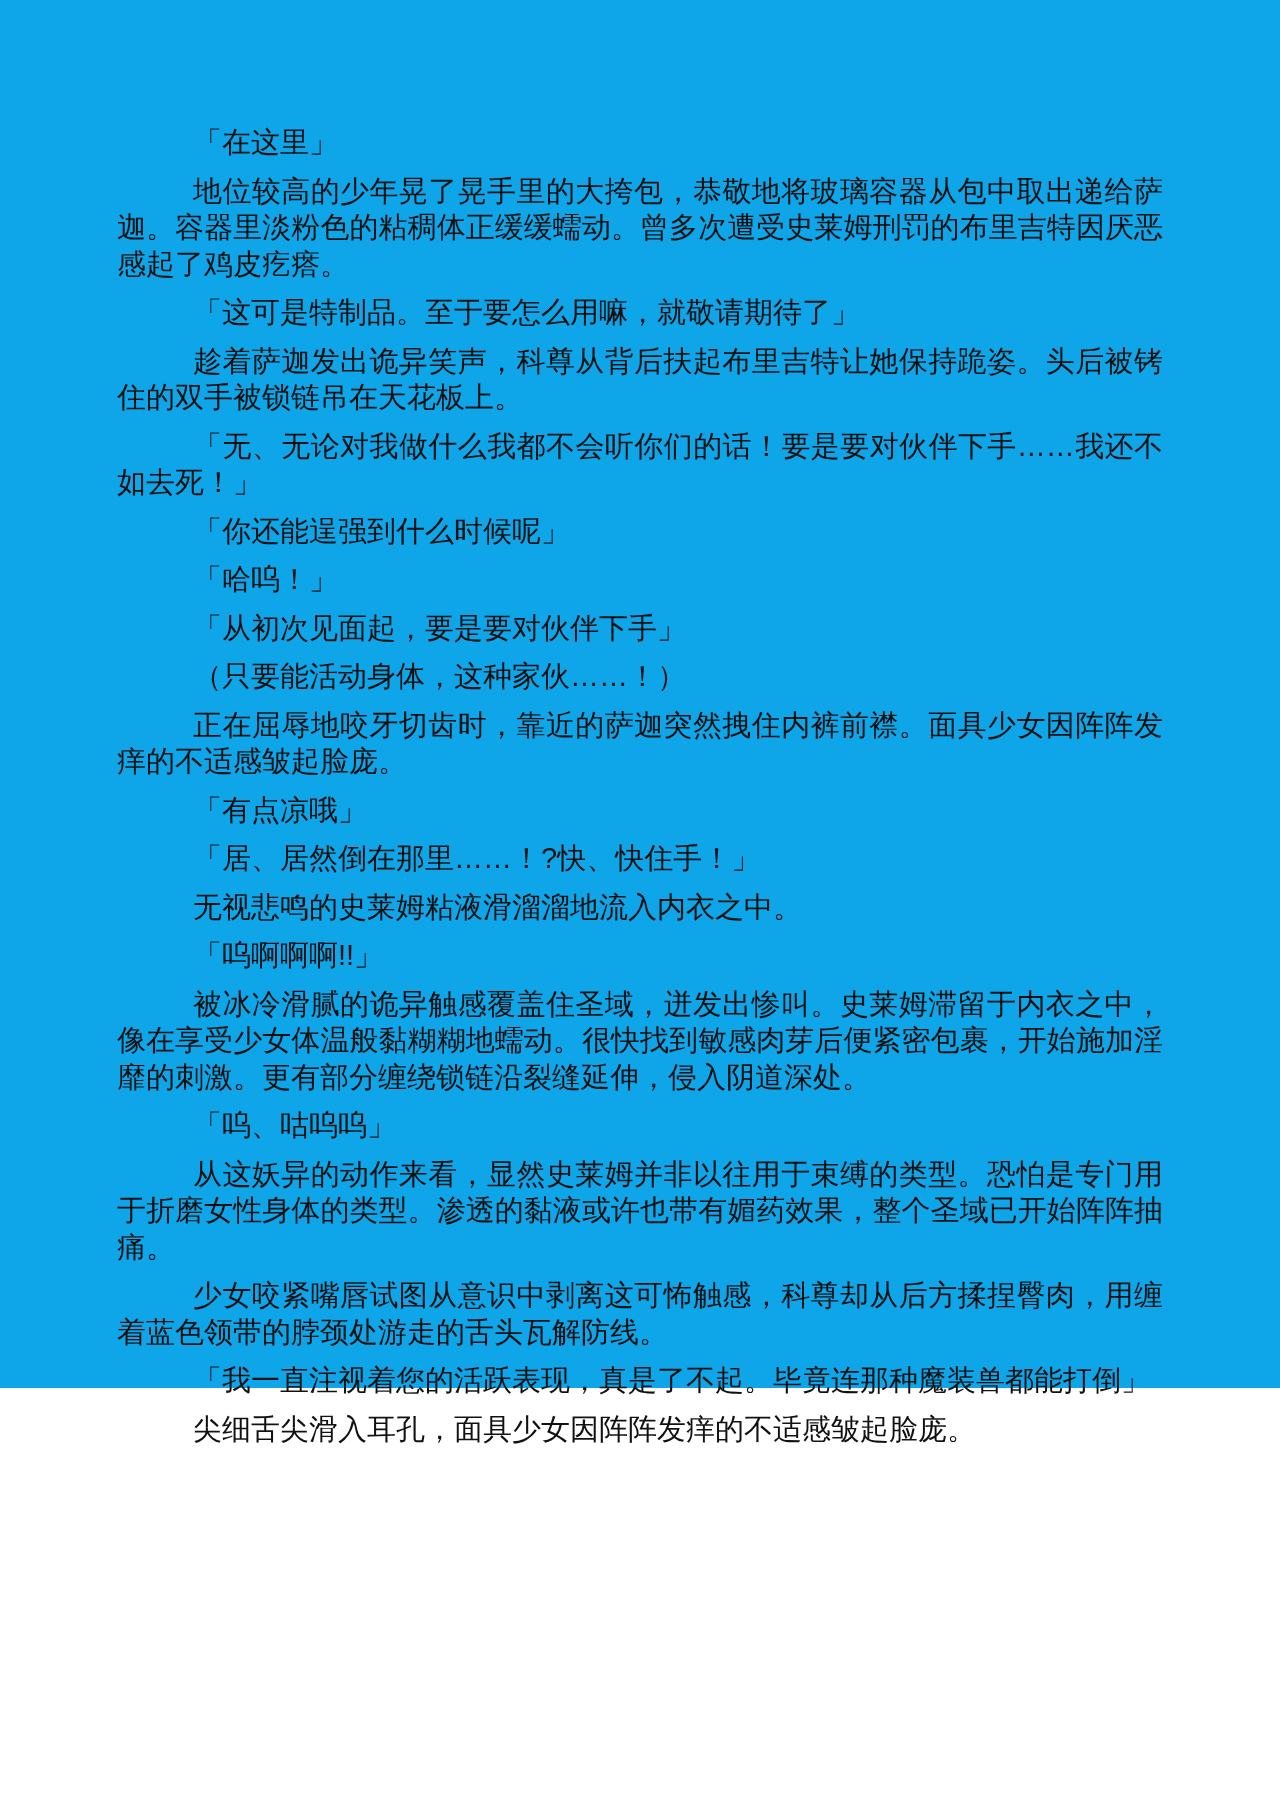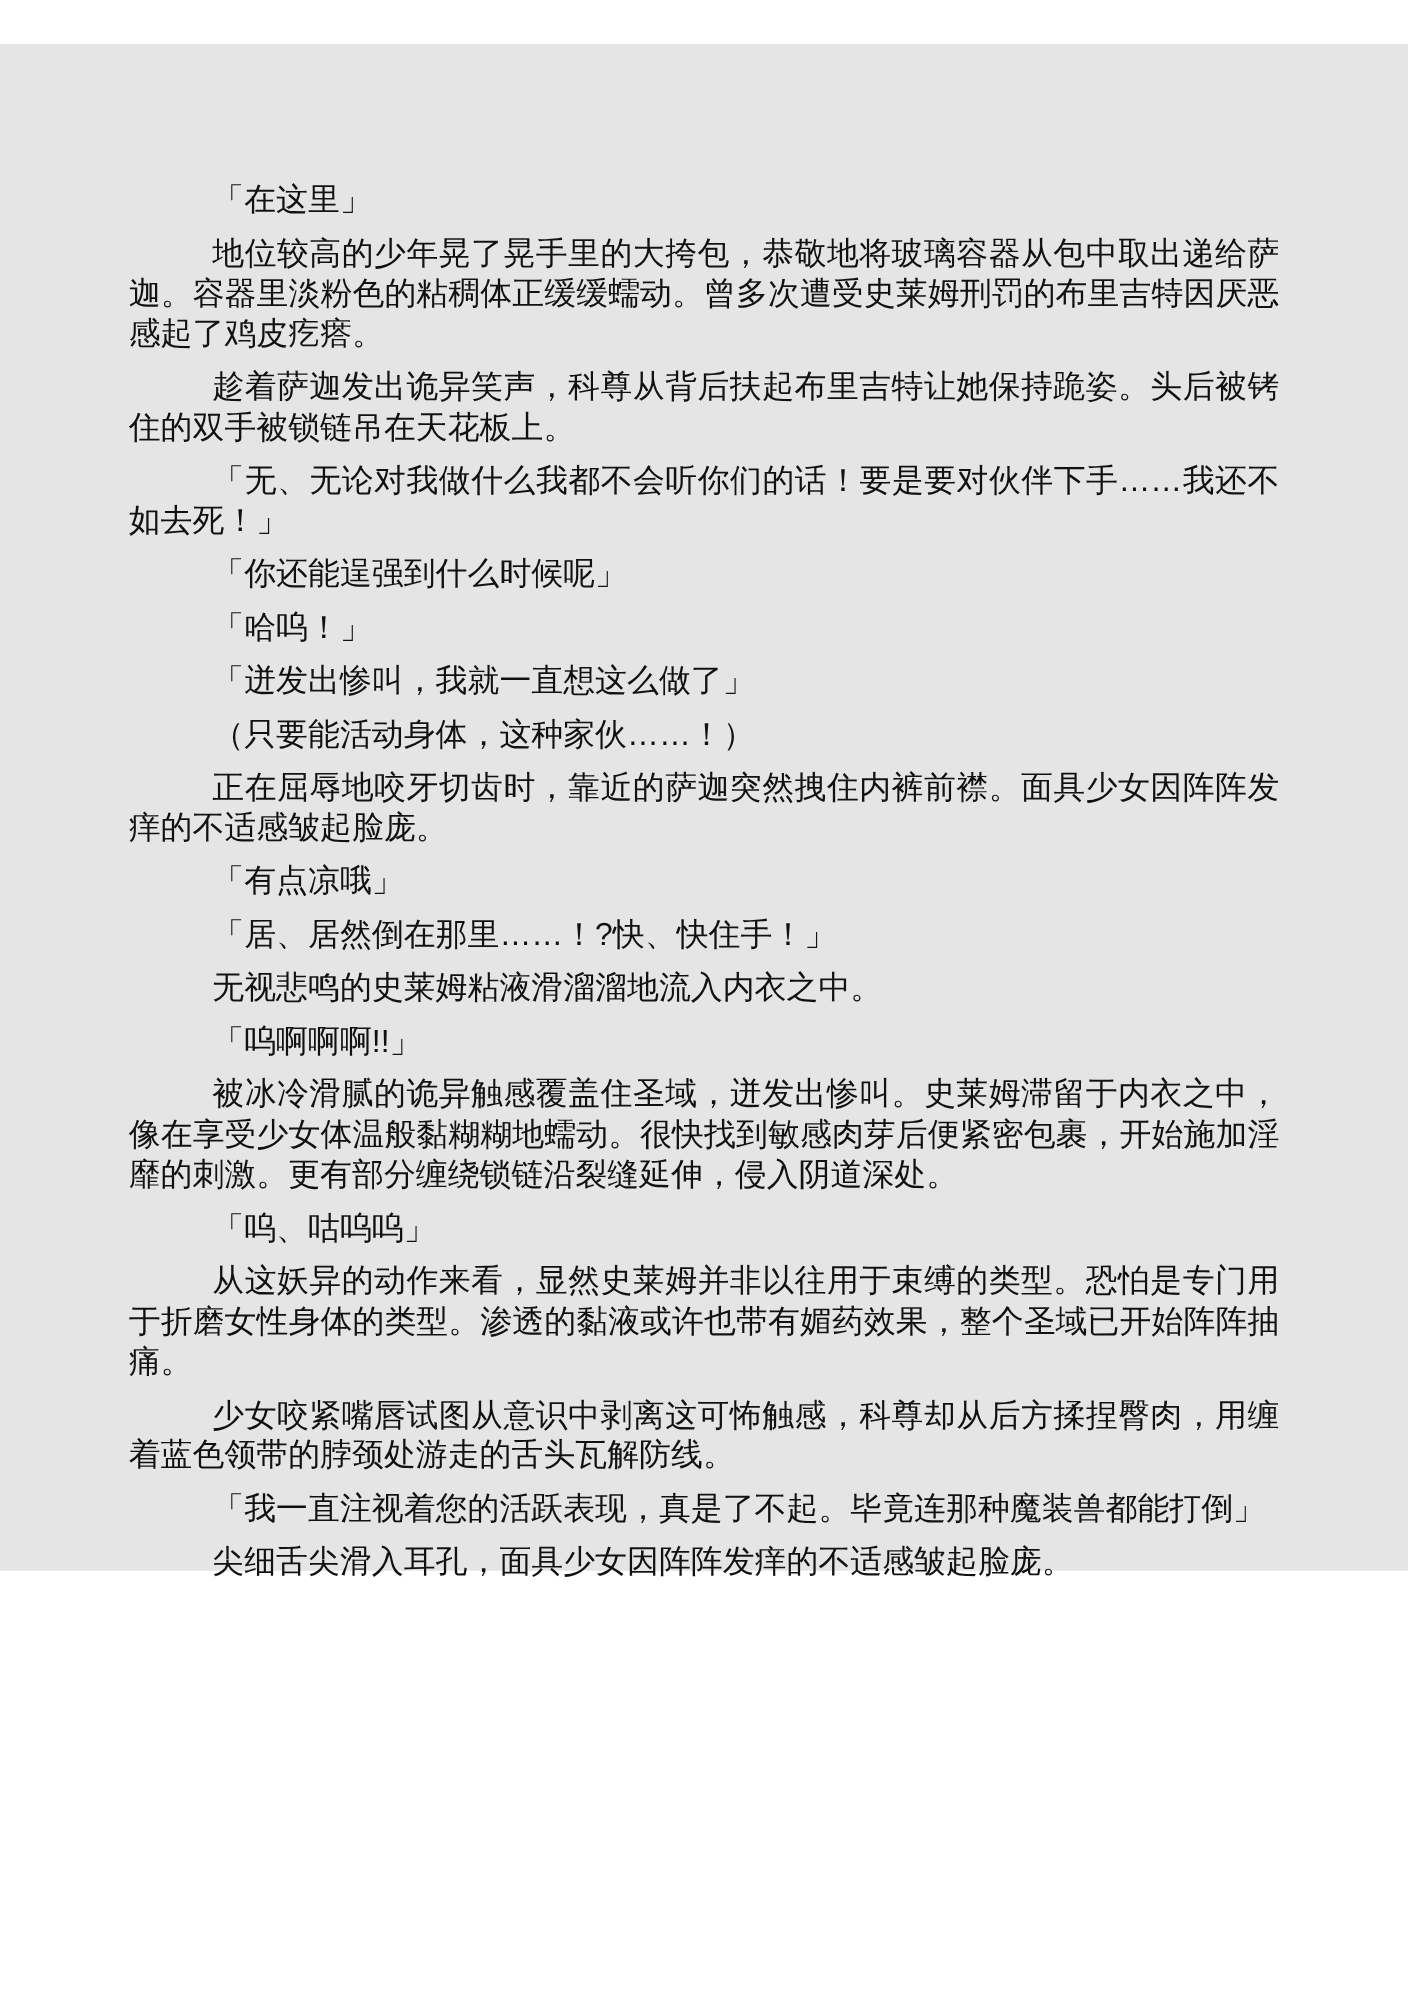--- a/index.html
+++ b/index.html
@@ -12,22 +12,21 @@
     height: 1808px;
     background: #ffffff;
     font-family: "Liberation Sans", sans-serif;
     overflow: hidden;
   }
   .page {
     box-sizing: border-box;
     width: 1280px;
     height: 1388px;
     padding: 124px 117px 0 117px;
-    background: #e5e5e5;
-    margin-top: 40px;
+    background: #0ea5e9;
   }
   .text-body {
     width: 100%;
   }
   .text-body p {
     margin: 0 0 12px 0;
     padding: 0;
     font-size: 29px;
     line-height: 36.5px;
     font-weight: 400;
@@ -38,25 +37,26 @@
     font-family: "Liberation Sans", sans-serif;
   }
 </style>
 </head>
 <body>
 
 <div class="page">
   <div class="text-body">
       <p>「在这里」</p>
       <p>地位较高的少年晃了晃手里的大挎包，恭敬地将玻璃容器从包中取出递给萨迦。容器里淡粉色的粘稠体正缓缓蠕动。曾多次遭受史莱姆刑罚的布里吉特因厌恶感起了鸡皮疙瘩。</p>
+      <p>「这可是特制品。至于要怎么用嘛，就敬请期待了」</p>
       <p>趁着萨迦发出诡异笑声，科尊从背后扶起布里吉特让她保持跪姿。头后被铐住的双手被锁链吊在天花板上。</p>
       <p>「无、无论对我做什么我都不会听你们的话！要是要对伙伴下手……我还不如去死！」</p>
       <p>「你还能逞强到什么时候呢」</p>
       <p>「哈呜！」</p>
-      <p>「迸发出惨叫，我就一直想这么做了」</p>
+      <p>「从初次见面起，要是要对伙伴下手」</p>
       <p>（只要能活动身体，这种家伙……！）</p>
       <p>正在屈辱地咬牙切齿时，靠近的萨迦突然拽住内裤前襟。面具少女因阵阵发痒的不适感皱起脸庞。</p>
       <p>「有点凉哦」</p>
       <p>「居、居然倒在那里……！?快、快住手！」</p>
       <p>无视悲鸣的史莱姆粘液滑溜溜地流入内衣之中。</p>
       <p>「呜啊啊啊!!」</p>
       <p>被冰冷滑腻的诡异触感覆盖住圣域，迸发出惨叫。史莱姆滞留于内衣之中，像在享受少女体温般黏糊糊地蠕动。很快找到敏感肉芽后便紧密包裹，开始施加淫靡的刺激。更有部分缠绕锁链沿裂缝延伸，侵入阴道深处。</p>
       <p>「呜、咕呜呜」</p>
       <p>从这妖异的动作来看，显然史莱姆并非以往用于束缚的类型。恐怕是专门用于折磨女性身体的类型。渗透的黏液或许也带有媚药效果，整个圣域已开始阵阵抽痛。</p>
       <p>少女咬紧嘴唇试图从意识中剥离这可怖触感，科尊却从后方揉捏臀肉，用缠着蓝色领带的脖颈处游走的舌头瓦解防线。</p>

